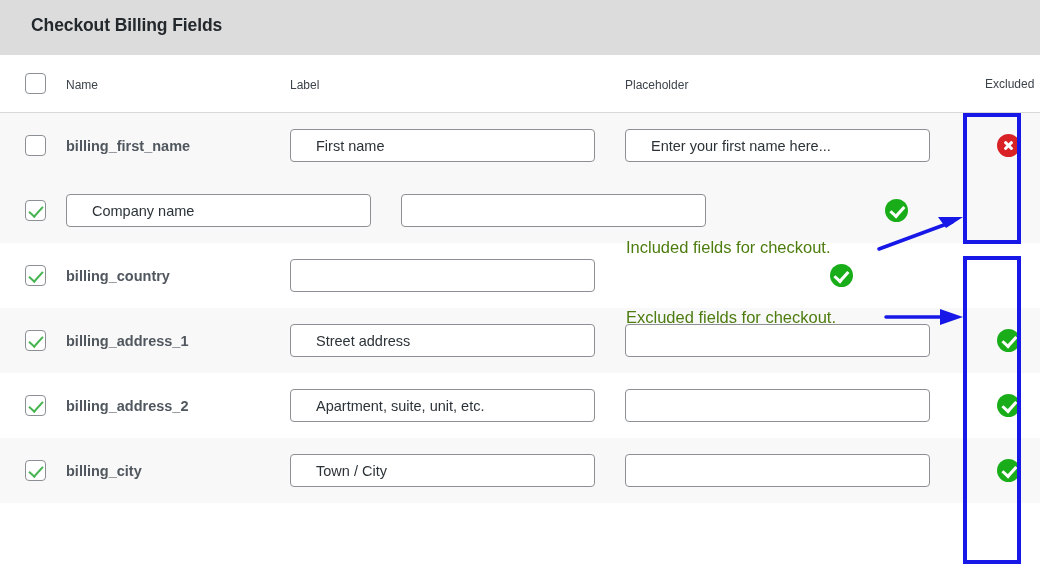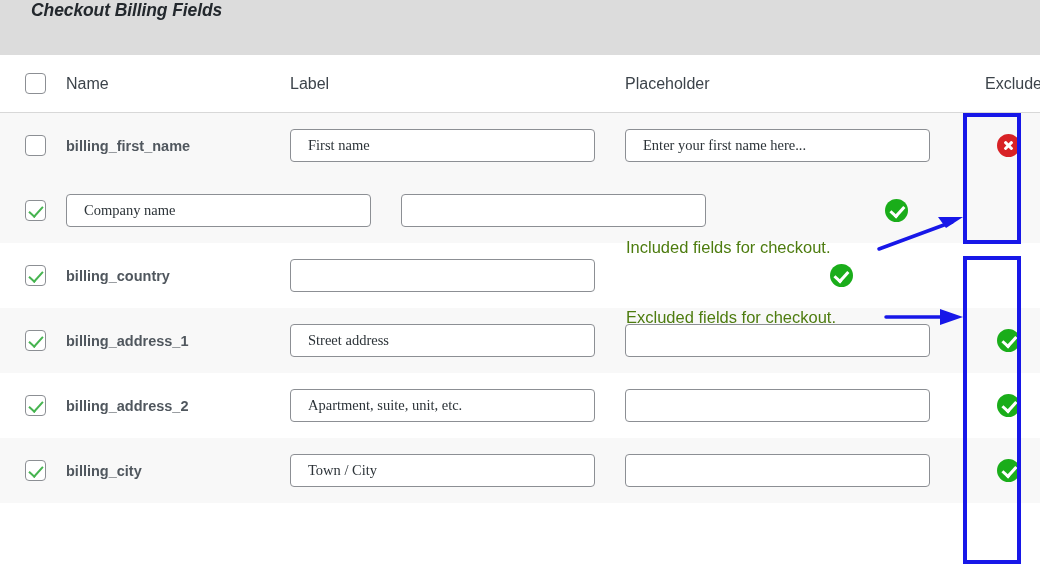--- a/index.html
+++ b/index.html
@@ -24,26 +24,25 @@
     position: absolute;
     left: 0; top: 0;
     width: 1040px;
     height: 55px;
     background: #dcdcdc;
     box-sizing: border-box;
   }
   .panel-title {
     position: absolute;
     left: 31px;
-    top: 0;
+    top: 15px;
     font-size: 17.5px;
     font-weight: bold;
     color: #23282d;
     letter-spacing: -0.1px;
-    font-style: italic;
   }
 
   
   .table {
     position: absolute;
     left: 0;
     top: 55px;
     width: 1040px;
   }
   .row {
@@ -96,21 +95,21 @@
   .col-excluded {
     flex: 1 1 auto;
     display: flex;
     justify-content: center;
     align-items: center;
     box-sizing: border-box;
     padding-right: 8px;
   }
 
   .th {
-    font-size: 16px;
+    font-size: 12px;
     color: #3c434a;
     font-weight: normal;
   }
   .cell-name {
     font-size: 14.5px;
     color: #50575e;
     font-weight: bold;
   }
 
   
@@ -137,24 +136,24 @@
   }
 
   
   .tinput {
     width: 100%;
     height: 33px;
     border: 1px solid #8c8f94;
     border-radius: 4px;
     background: #fff;
     box-sizing: border-box;
-    font-family: Liberation Serif, serif;
+    font-family: Liberation Sans, sans-serif;
     font-size: 14.5px;
     color: #2c3338;
-    padding: 0 17px;
+    padding: 0 25px;
     outline: none;
   }
 
   
   .status-icon {
     width: 23px;
     height: 23px;
     border-radius: 50%;
     position: relative;
     display: block;

